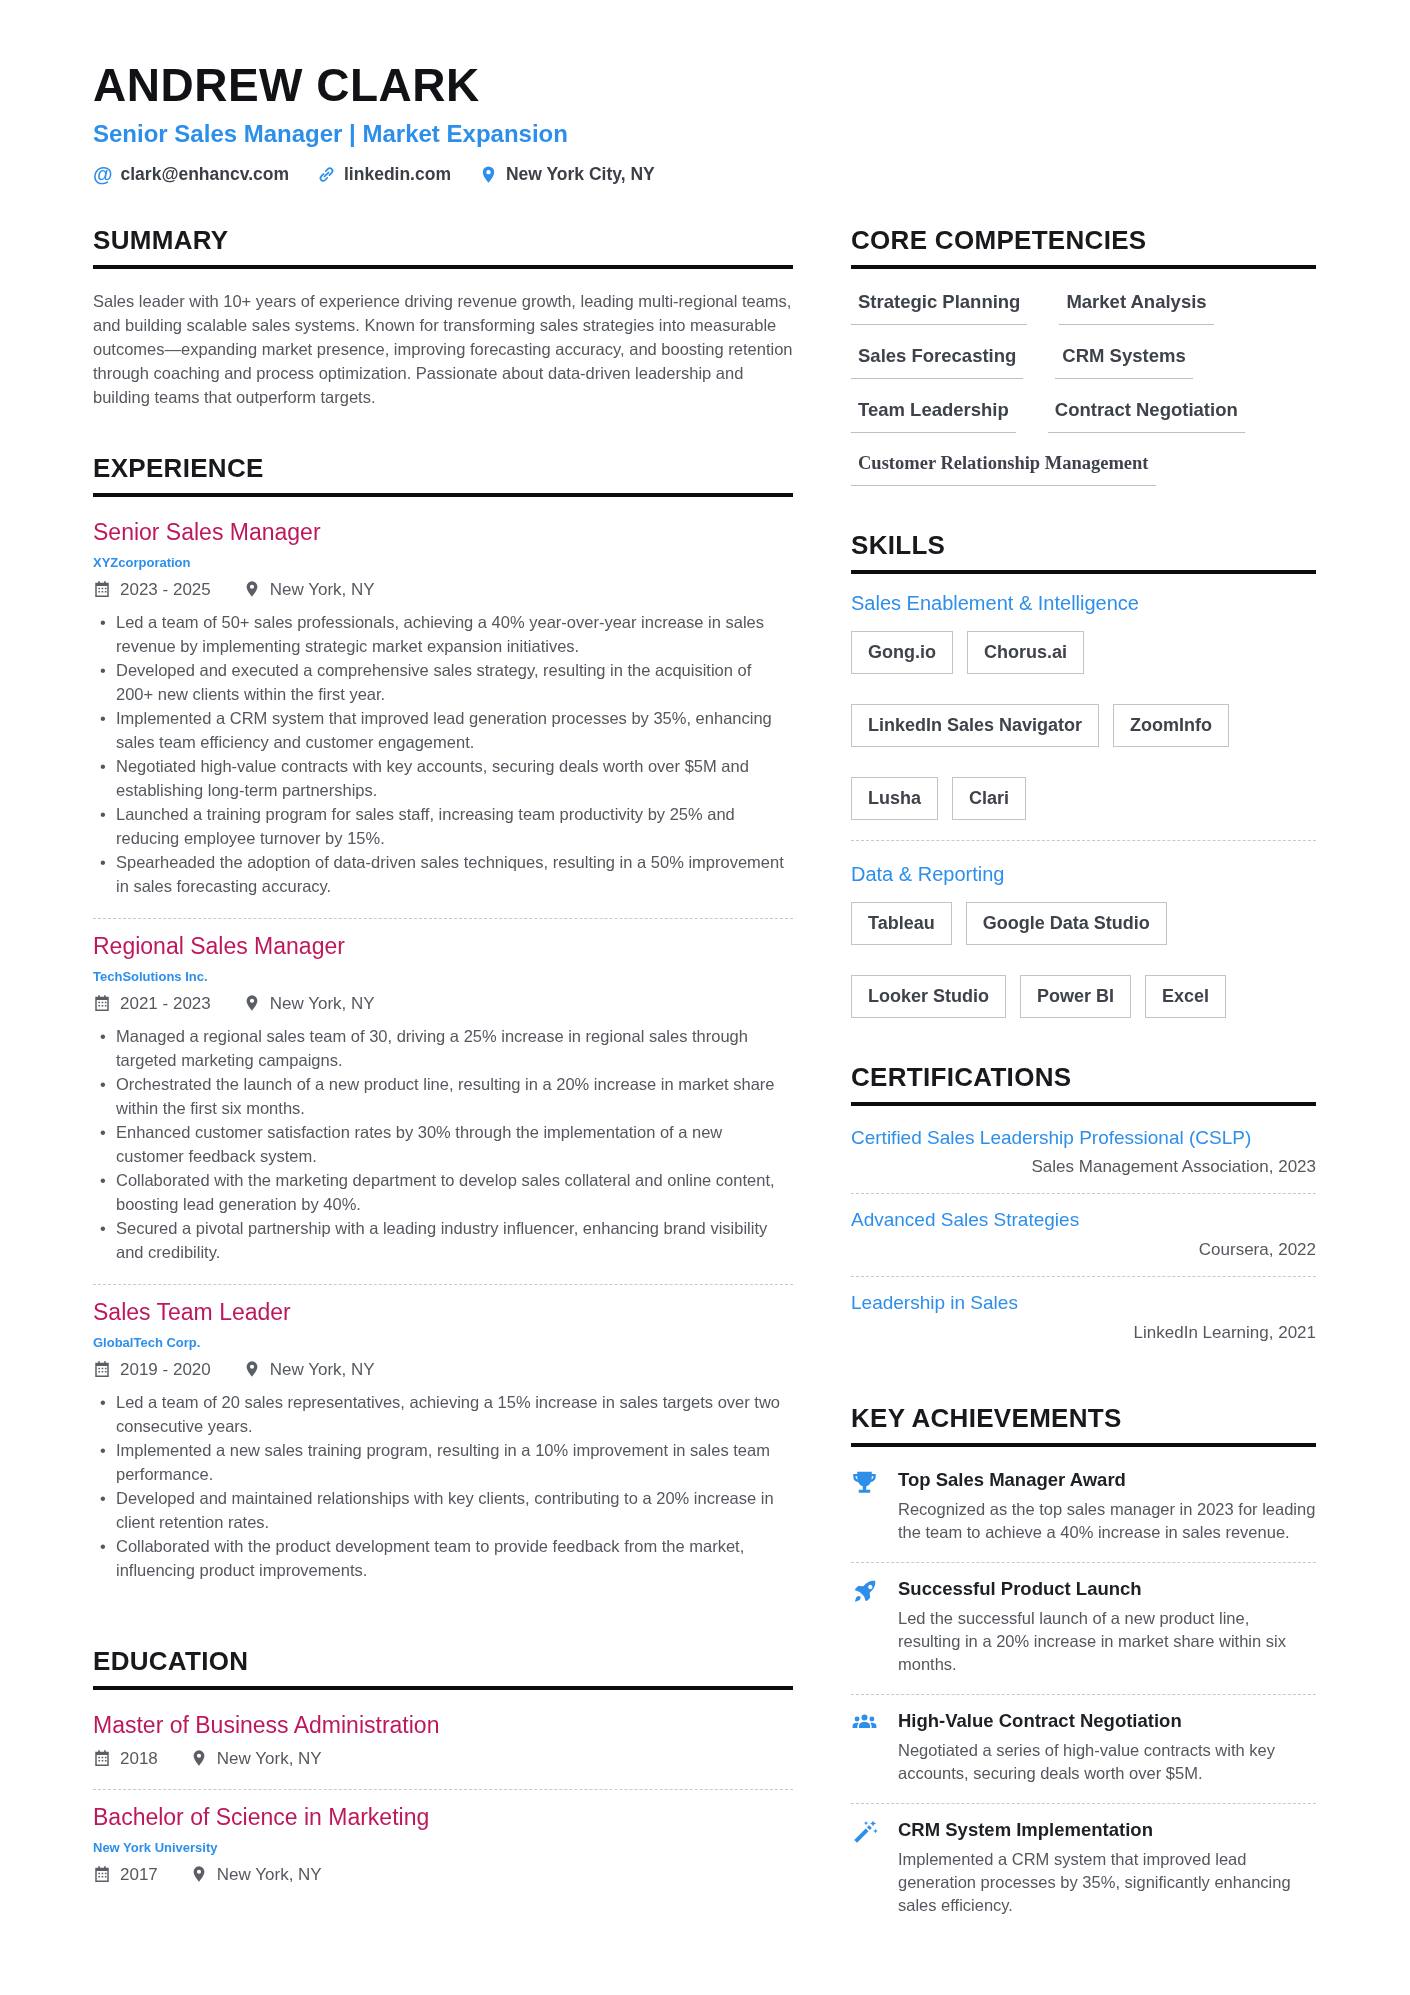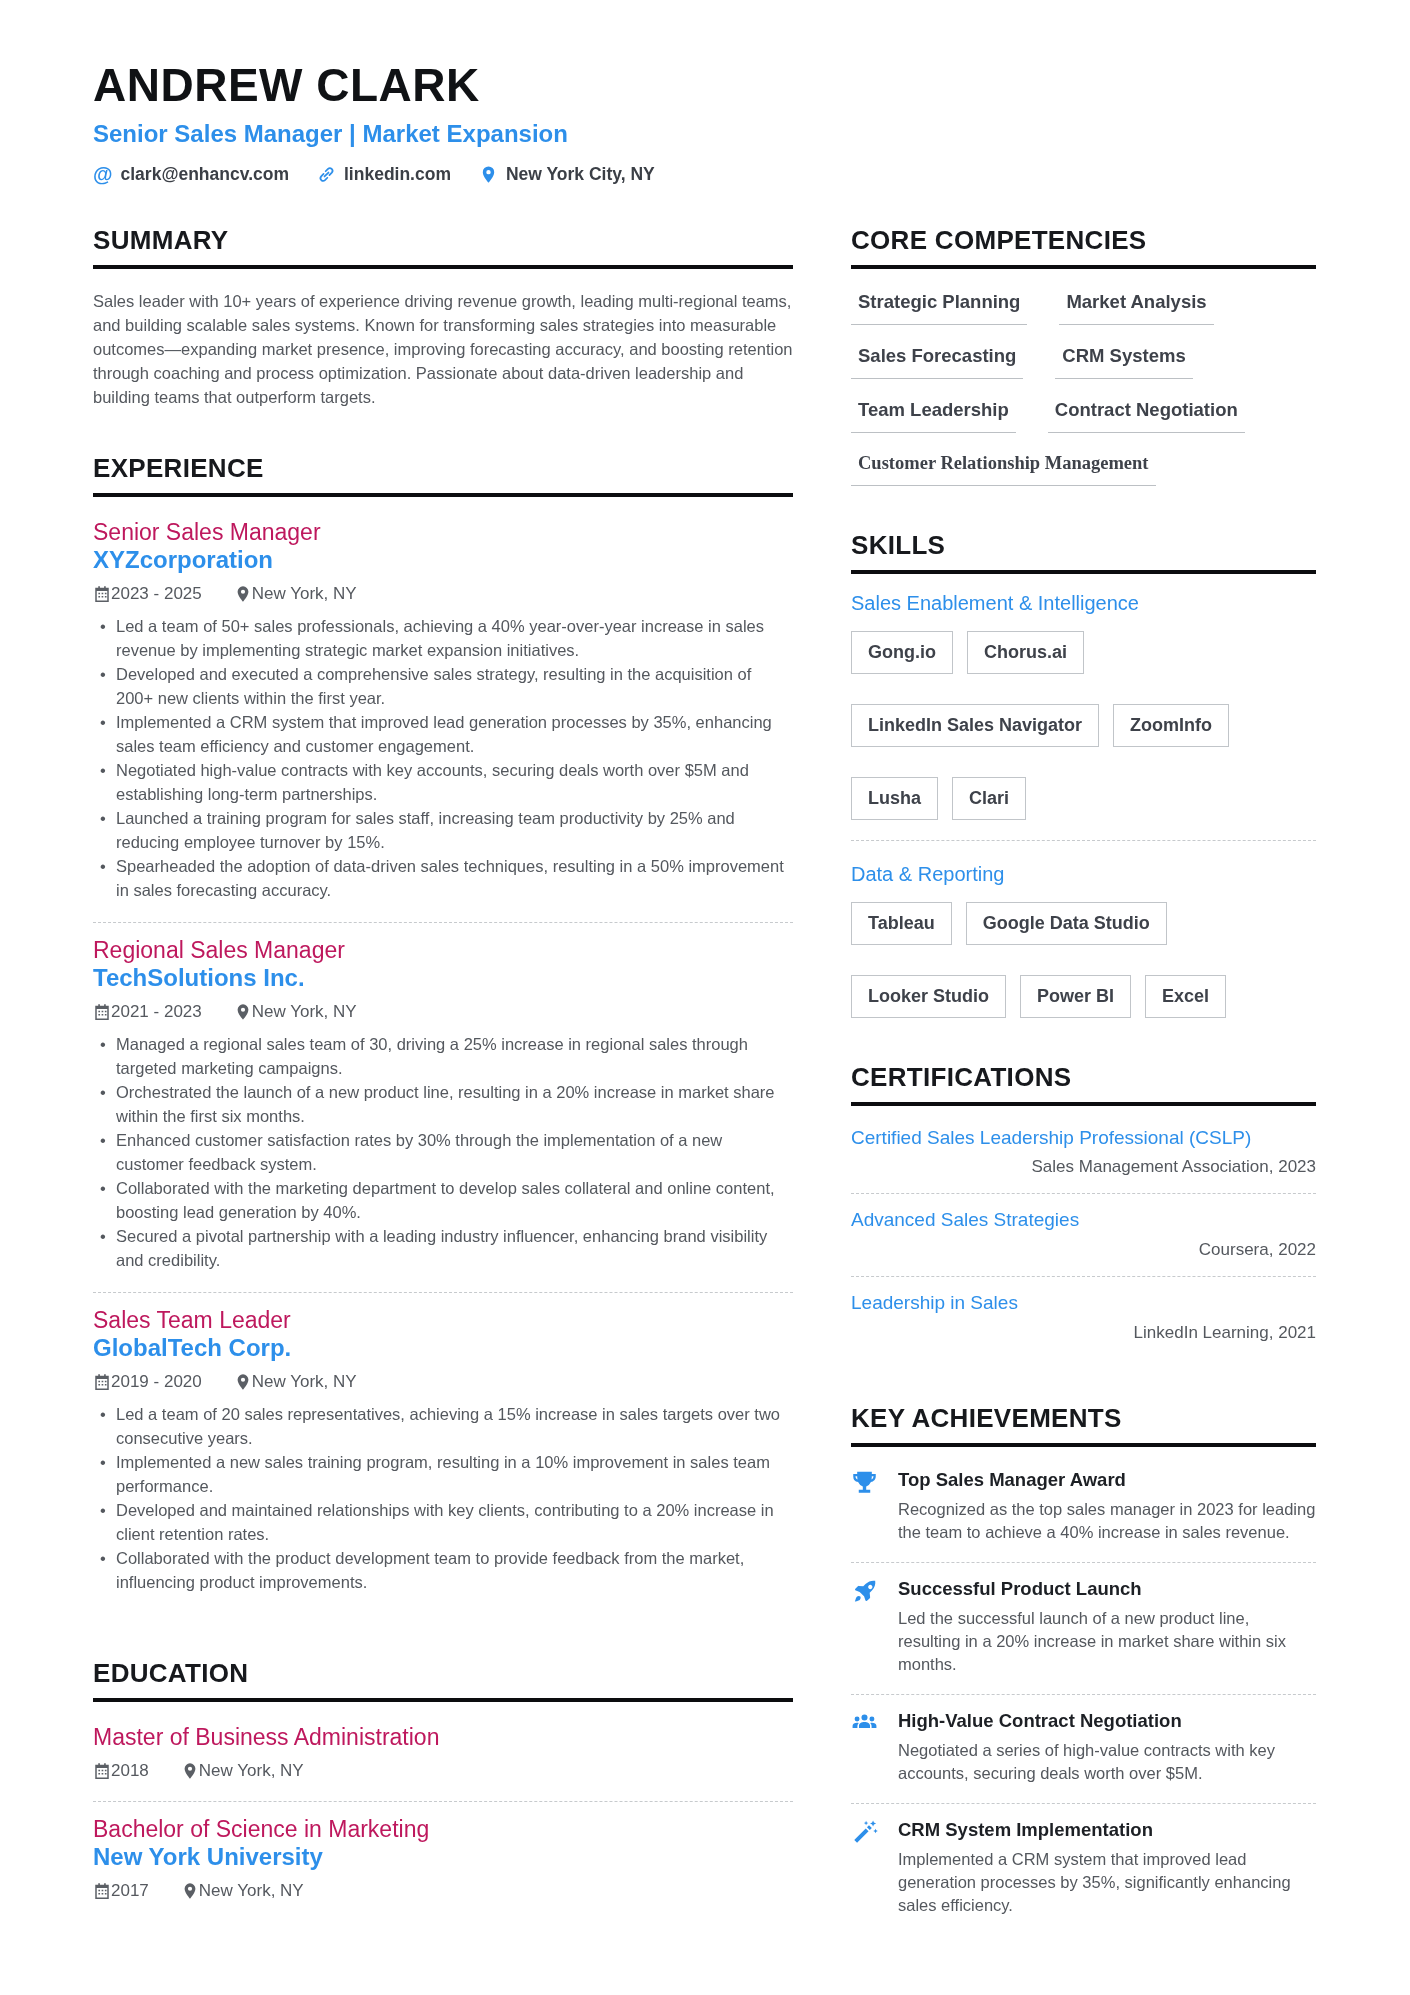--- a/index.html
+++ b/index.html
@@ -37,23 +37,23 @@
   }
 
   
   .summary-text { font-size:16.5px; line-height:24px; color:#54585e; padding-top:4px; }
 
   
   .job, .edu { padding:14px 0 20px; }
   .job + .job, .edu + .edu { border-top:1px dashed #c7cacd; }
   .job:first-child, .edu:first-child { padding-top:6px; }
   .job-title, .edu-degree { font-size:23px; color:#be185d; }
-  .job-company, .edu-school { font-size:24px; font-weight:bold; color:#2d8fea; }
+  .job-company, .edu-school { margin-top:9px; font-size:13px; font-weight:bold; color:#2d8fea; }
   .meta-row { margin-top:10px; display:flex; align-items:center; gap:32px; font-size:17px; color:#55595f; }
-  .meta-item { display:inline-flex; align-items:center; }
+  .meta-item { display:inline-flex; align-items:flex-start; gap:9px; }
   .micon { color:#5b5f65; display:inline-flex; }
   .micon svg { width:18px; height:18px; display:block; }
   .bullets { margin-top:10px; list-style:none; }
   .bullets li {
     position:relative; padding-left:23px;
     font-size:16.5px; line-height:24px; color:#54585e;
   }
   .bullets li::before { content:"•"; position:absolute; left:7px; color:#54585e; }
 
   

